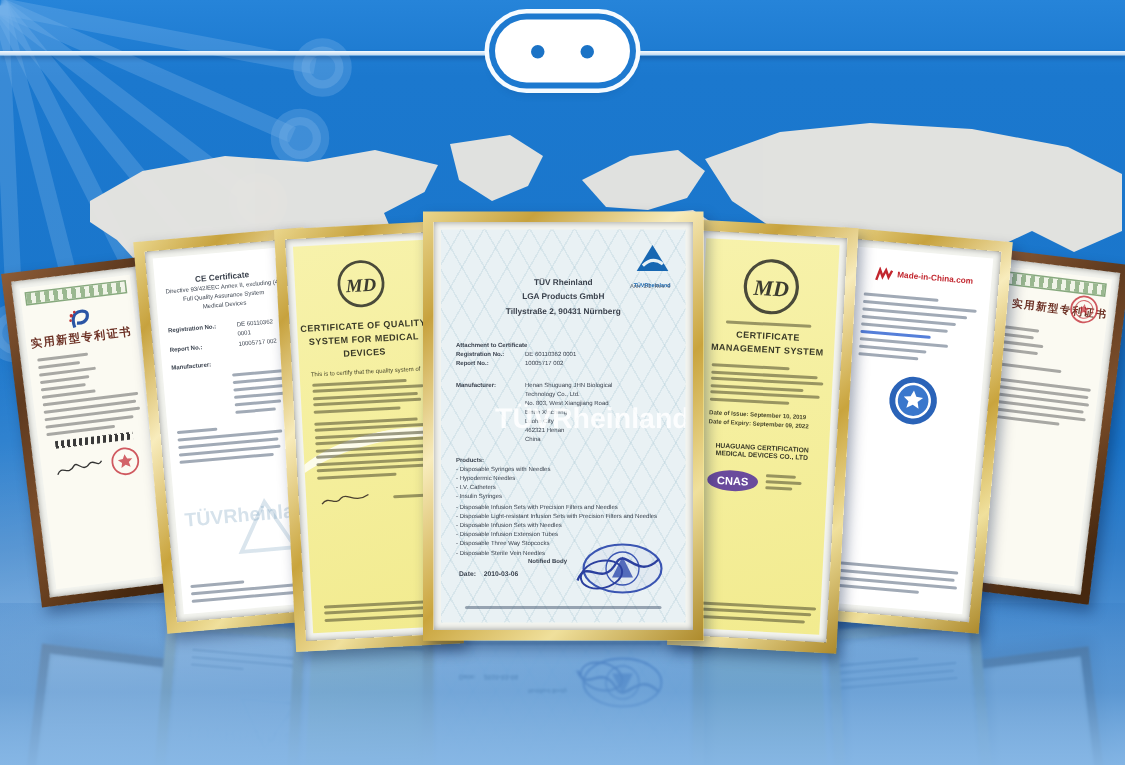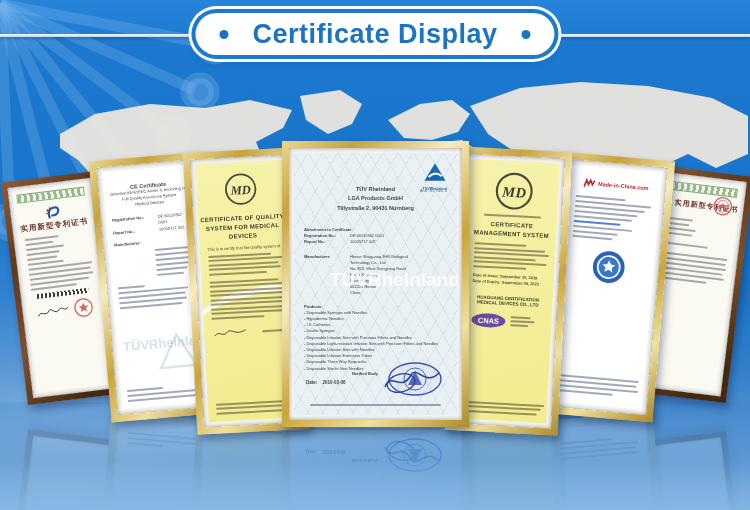--- a/index.html
+++ b/index.html
@@ -99,21 +99,20 @@
       <path d="M404 70 L462 64 L492 84 L486 120 L462 152 L444 152 L420 118 L404 92 Z"></path>
       <path d="M470 30 L520 12 L580 6 L648 10 L712 22 L748 40 L748 78 L716 92 L688 78 L658 92 L628 84 L600 96 L568 86 L540 92 L512 74 L488 58 Z"></path>
       <path d="M600 100 L636 104 L652 122 L634 136 L606 126 Z"></path>
       <path d="M660 128 L700 124 L718 142 L702 158 L668 152 Z"></path>
     </g>
   </svg>
 
   <div class="hline"></div>
   <div class="pill">
     <span class="dot"></span>
-    <span class="pill-title">Certificate Display</span>
     <span class="dot"></span>
   </div>
 
   <div id="cert-stage">
 
     <div class="cert" style="left:14px;top:176px;width:96px;height:224px;transform:rotate(-7deg);z-index:3;">
       <div class="frame wood">
         <div class="mat">
             <div class="paper patent">
           <div class="greenband"></div>

